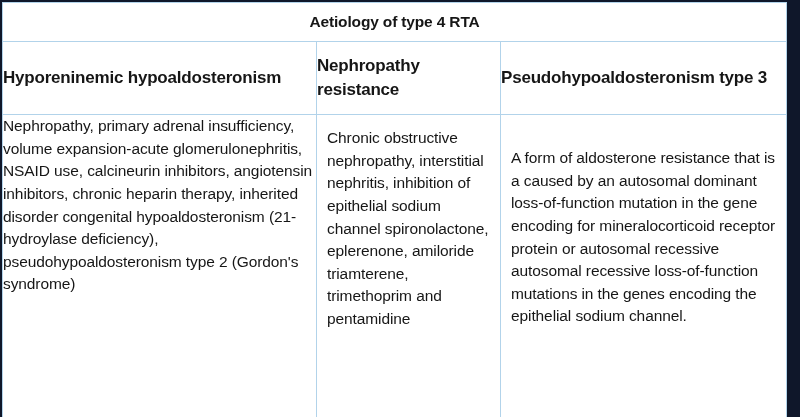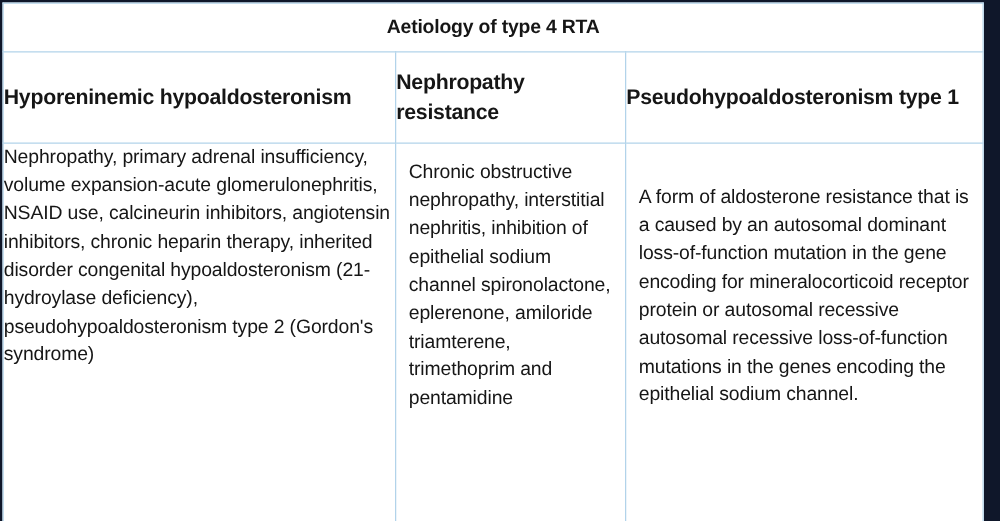--- a/index.html
+++ b/index.html
@@ -98,21 +98,21 @@
       <col class="col-2">
       <col class="col-3">
     </colgroup>
     <tbody>
       <tr>
         <td class="title-cell" colspan="3">Aetiology of type 4 RTA</td>
       </tr>
       <tr>
         <td class="header-cell">Hyporeninemic hypoaldosteronism</td>
         <td class="header-cell">Nephropathy resistance</td>
-        <td class="header-cell">Pseudohypoaldosteronism type 1</td>
+        <td class="header-cell">Pseudohypoaldosteronism type 3</td>
       </tr>
       <tr>
         <td class="body-cell col-left">Nephropathy, primary adrenal insufficiency, volume expansion-acute glomerulonephritis, NSAID use, calcineurin inhibitors, angiotensin inhibitors, chronic heparin therapy, inherited disorder congenital hypoaldosteronism (21-hydroylase deficiency), pseudohypoaldosteronism type 2 (Gordon's syndrome)</td>
         <td class="body-cell col-mid">Chronic obstructive nephropathy, interstitial nephritis, inhibition of epithelial sodium channel spironolactone, eplerenone, amiloride triamterene, trimethoprim and pentamidine</td>
         <td class="body-cell col-right">A form of aldosterone resistance that is a caused by an autosomal dominant loss-of-function mutation in the gene encoding for mineralocorticoid receptor protein or autosomal recessive autosomal recessive loss-of-function mutations in the genes encoding the epithelial sodium channel.</td>
       </tr>
     </tbody>
   </table>
 
 </div>

